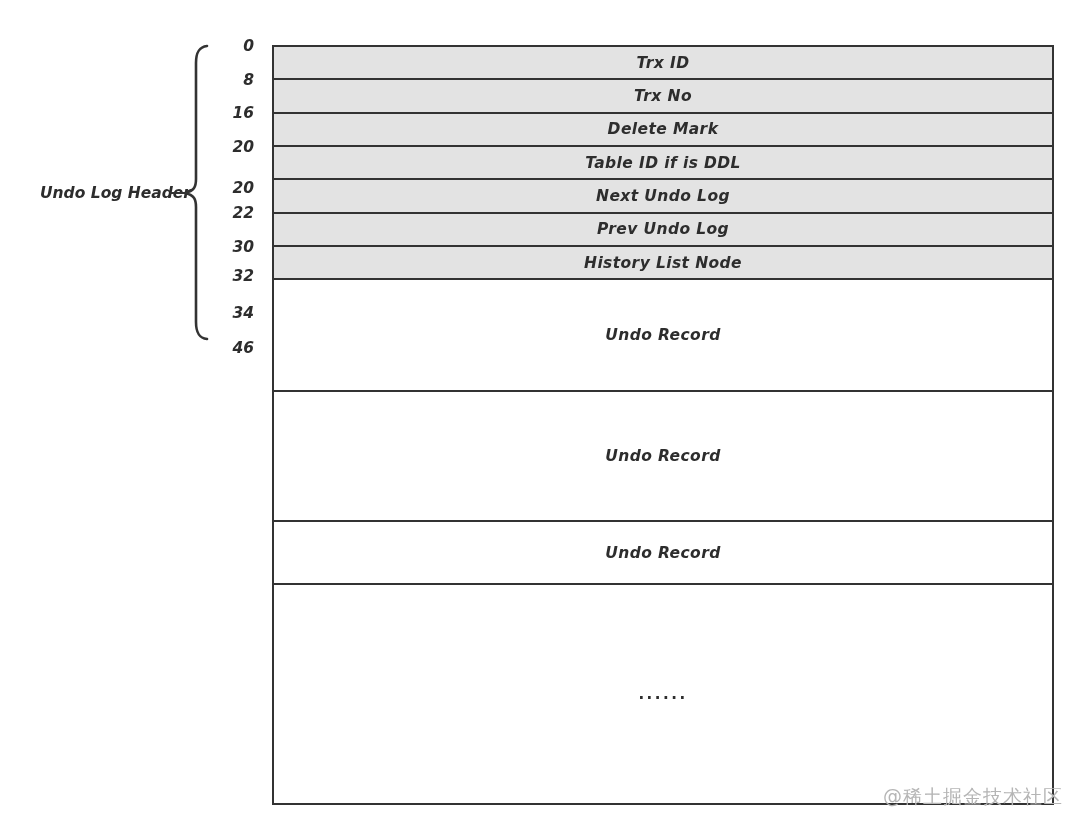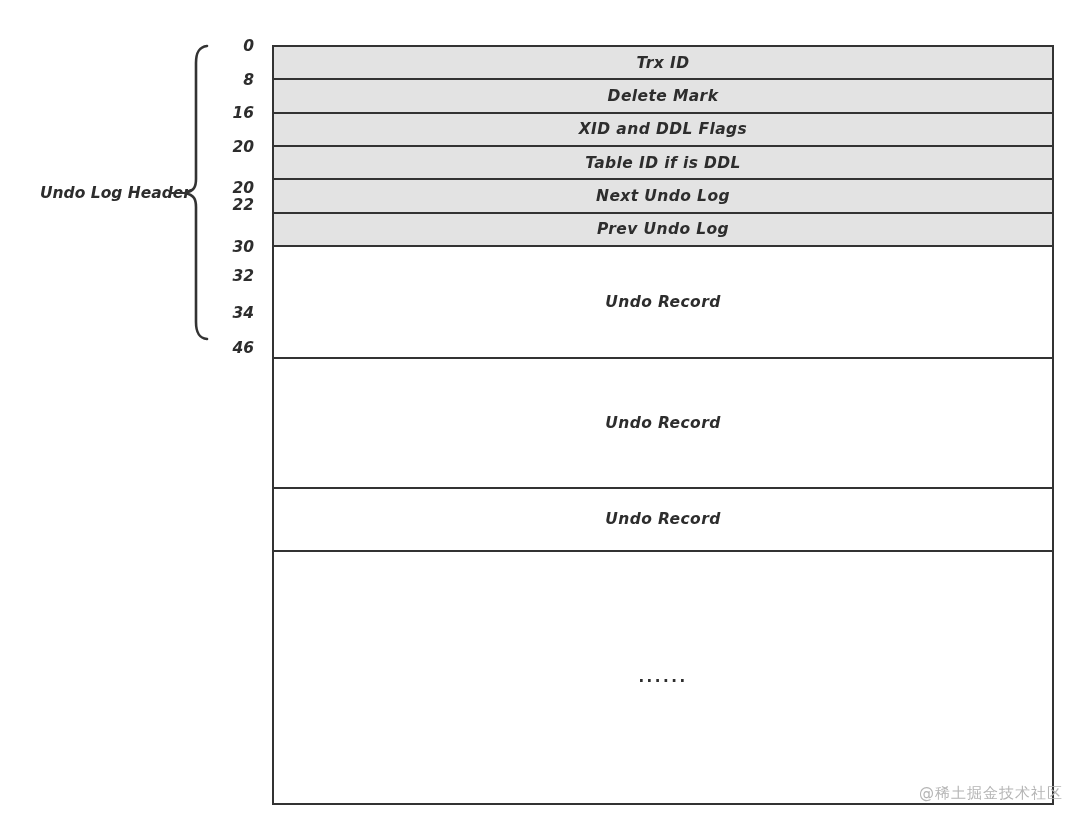--- a/index.html
+++ b/index.html
@@ -87,21 +87,21 @@
   }
   .brace-svg {
     position: absolute;
     left: 183px; top: 44px;
     width: 26px; height: 297px;
   }
   
   .watermark {
     position: absolute;
     right: 17px; top: 784px;
-    font-size: 15px;
+    font-size: 19px;
     color: #b5b5b5;
     letter-spacing: 1px;
     font-style: normal;
     white-space: nowrap;
   }
 </style>
 </head>
 <body>
 
 <div class="canvas">
@@ -110,44 +110,47 @@
   <div class="brace-dash"></div>
   <svg class="brace-svg" viewBox="0 0 26 297" preserveAspectRatio="none">
     <path d="M 24,2 C 16,3 13,8.5 13,19 L 13,135 C 13,143 11,147 2,149 C 11,151 13,155 13,163 L 13,278 C 13,288.5 16,294 24,295" fill="none" stroke="#333333" stroke-width="2.6" stroke-linecap="round"></path>
   </svg>
 
   <div class="offset" style="top:38px">0</div>
   <div class="offset" style="top:72px">8</div>
   <div class="offset" style="top:105px">16</div>
   <div class="offset" style="top:139px">20</div>
   <div class="offset" style="top:180px">20</div>
-  <div class="offset" style="top:197px">22</div>
+  <div class="offset" style="top:205px">22</div>
   <div class="offset" style="top:239px">30</div>
   <div class="offset" style="top:268px">32</div>
   <div class="offset" style="top:305px">34</div>
   <div class="offset" style="top:340px">46</div>
 
   <div class="box">
     <div class="hrow">
       <span class="cell-label">Trx ID</span>
     </div>
     <div class="hrow">
-      <span class="cell-label">Delete Mark</span>
+      <span class="cell-label">Trx No</span>
     </div>
     <div class="hrow">
-      <span class="cell-label">XID and DDL Flags</span>
+      <span class="cell-label">Delete Mark</span>
     </div>
     <div class="hrow">
       <span class="cell-label">Table ID if is DDL</span>
     </div>
     <div class="hrow">
       <span class="cell-label">Next Undo Log</span>
     </div>
     <div class="hrow">
       <span class="cell-label">Prev Undo Log</span>
+    </div>
+    <div class="hrow">
+      <span class="cell-label">History List Node</span>
     </div>
 
     <div class="rec rec-1">
       <span class="cell-label">Undo Record</span>
     </div>
     <div class="rec rec-2">
       <span class="cell-label">Undo Record</span>
     </div>
     <div class="rec rec-3">
       <span class="cell-label">Undo Record</span>

